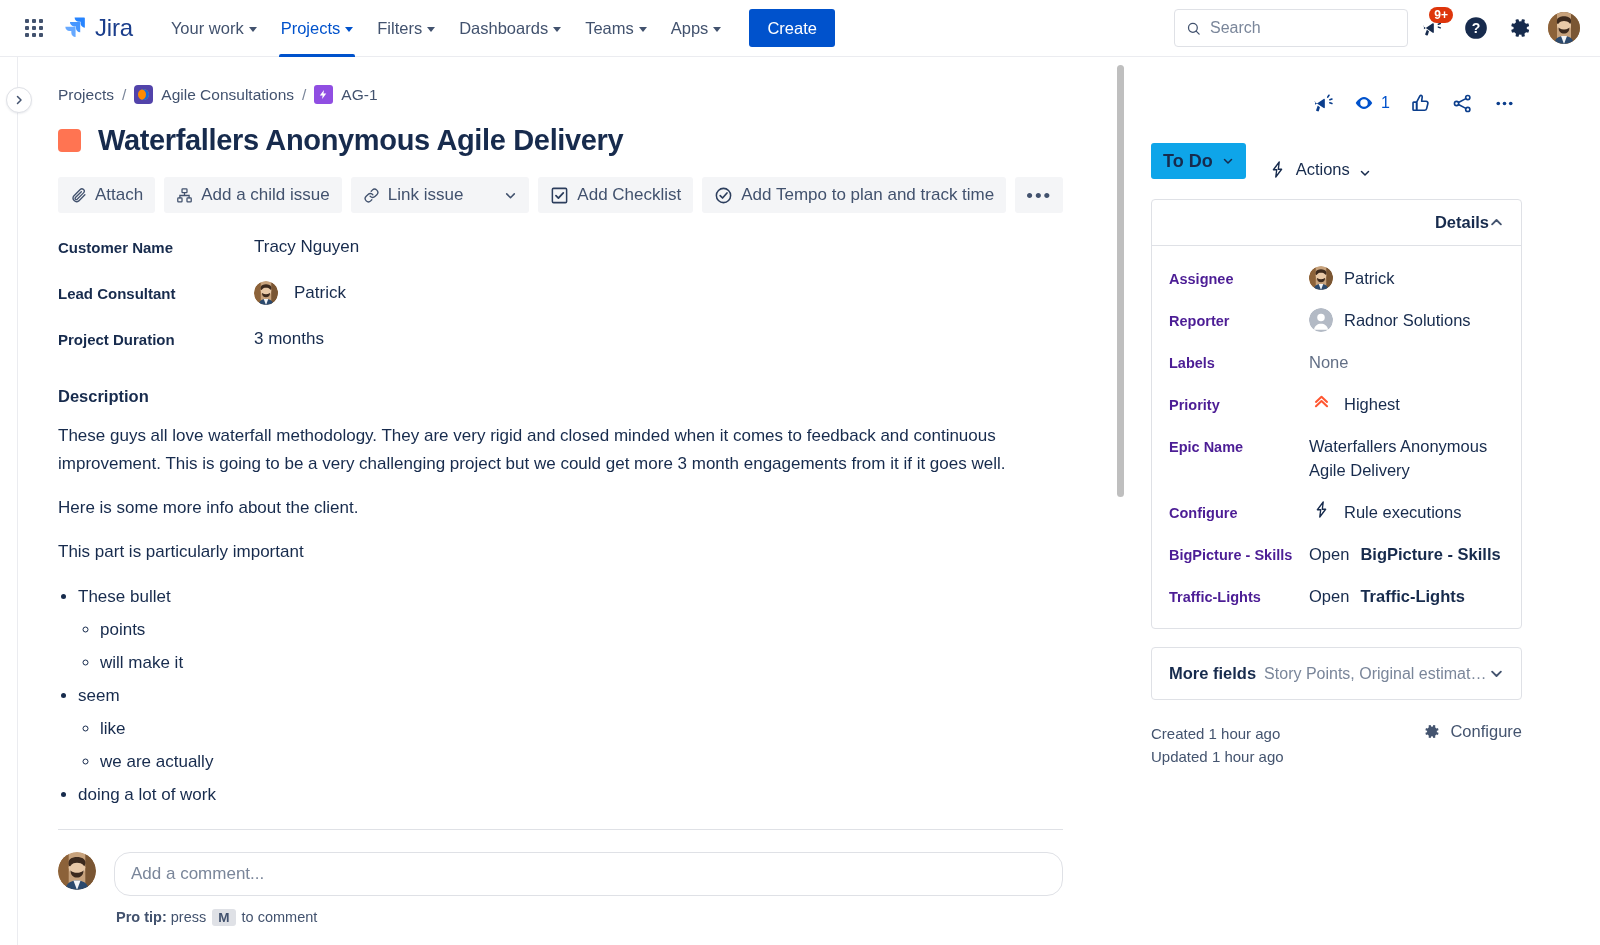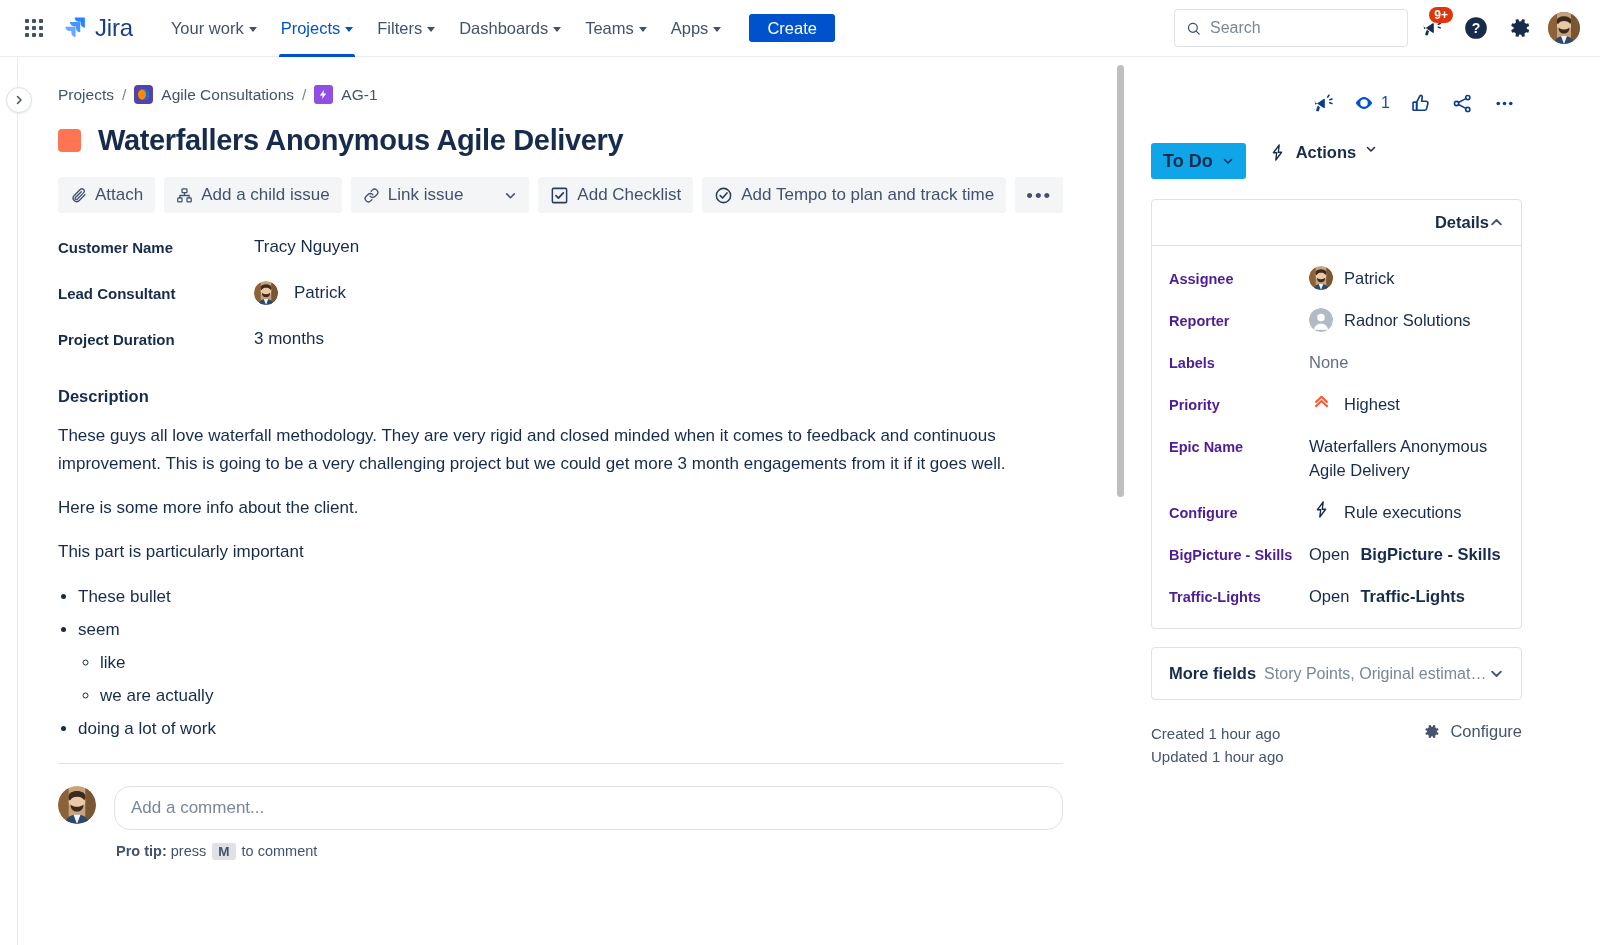--- a/index.html
+++ b/index.html
@@ -48,21 +48,21 @@
     height: 3px; background: #0052CC; border-radius: 2px 2px 0 0;
   }
   .caret {
     width: 0; height: 0; border-left: 4.5px solid transparent;
     border-right: 4.5px solid transparent; border-top: 5px solid currentColor;
     margin-top: 2px;
   }
   .create-btn {
     margin-left: 16px; background: #0052CC; color: #fff;
     border: none; border-radius: 3px;
-    height: 28px; padding: 0 18px;
+    height: 38px; padding: 0 18px;
     font-size: 16.5px; font-weight: 500; cursor: pointer;
     font-family: "Liberation Sans", sans-serif;
   }
   .nav-right { margin-left: auto; display: flex; align-items: center; gap: 4px; }
   .searchbox {
     display: flex; align-items: center; gap: 9px;
     width: 234px; height: 38px;
     border: 1px solid #DFE1E6; border-radius: 4px;
     padding: 0 11px; background: #fff; cursor: text;
   }
@@ -191,23 +191,23 @@
   .side-icons { display: flex; align-items: center; justify-content: flex-end; gap: 6px; }
   .side-icons .iconbtn { width: 36px; height: 36px; }
   .watch-count { color: #0052CC; font-size: 16px; margin-left: 2px; }
   .statusrow { display: flex; align-items: center; gap: 12px; margin-top: 22px; }
   .status-pill {
     display: flex; align-items: center; gap: 9px;
     background: #0ea5e9; border-radius: 3px; height: 36px; padding: 0 12px;
     font-size: 18px; font-weight: 700; color: #172B4D; cursor: pointer;
   }
   .actions-btn {
-    display: flex; align-items: flex-start; gap: 9px;
+    display: flex; align-items: flex-end; gap: 9px;
     height: 36px; padding: 0 10px; border-radius: 3px;
-    font-size: 16.5px; color: #172B4D; cursor: pointer; background: transparent; font-weight: bold;
+    font-size: 16.5px; color: #172B4D; cursor: pointer; background: transparent;
   }
   .panel {
     border: 1px solid #DFE1E6; border-radius: 4px; margin-top: 20px; background: #fff;
   }
   .panel-head {
     display: flex; align-items: center; justify-content: flex-end;
     padding: 13px 17px; border-bottom: 1px solid #DFE1E6;
     font-size: 16.5px; font-weight: 600; color: #172B4D; cursor: pointer;
   }
   .panel-body { padding: 14px 17px 20px 17px; }
@@ -463,20 +463,24 @@
       </div>
 
       <div class="desc-head">Description</div>
       <div class="desc">
         <p>These guys all love waterfall methodology. They are very rigid and closed minded when it comes to feedback and continuous improvement. This is going to be a very challenging project but we could get more 3 month engagements from it if it goes well.</p>
         <p>Here is some more info about the client.</p>
         <p>This part is particularly important</p>
         <ul>
           <li>
             <span>These bullet</span>
+            <ul>
+              <li>points</li>
+              <li>will make it</li>
+            </ul>
           </li>
           <li>
             <span>seem</span>
             <ul>
               <li>like</li>
               <li>we are actually</li>
             </ul>
           </li>
           <li>doing a lot of work</li>
         </ul>

